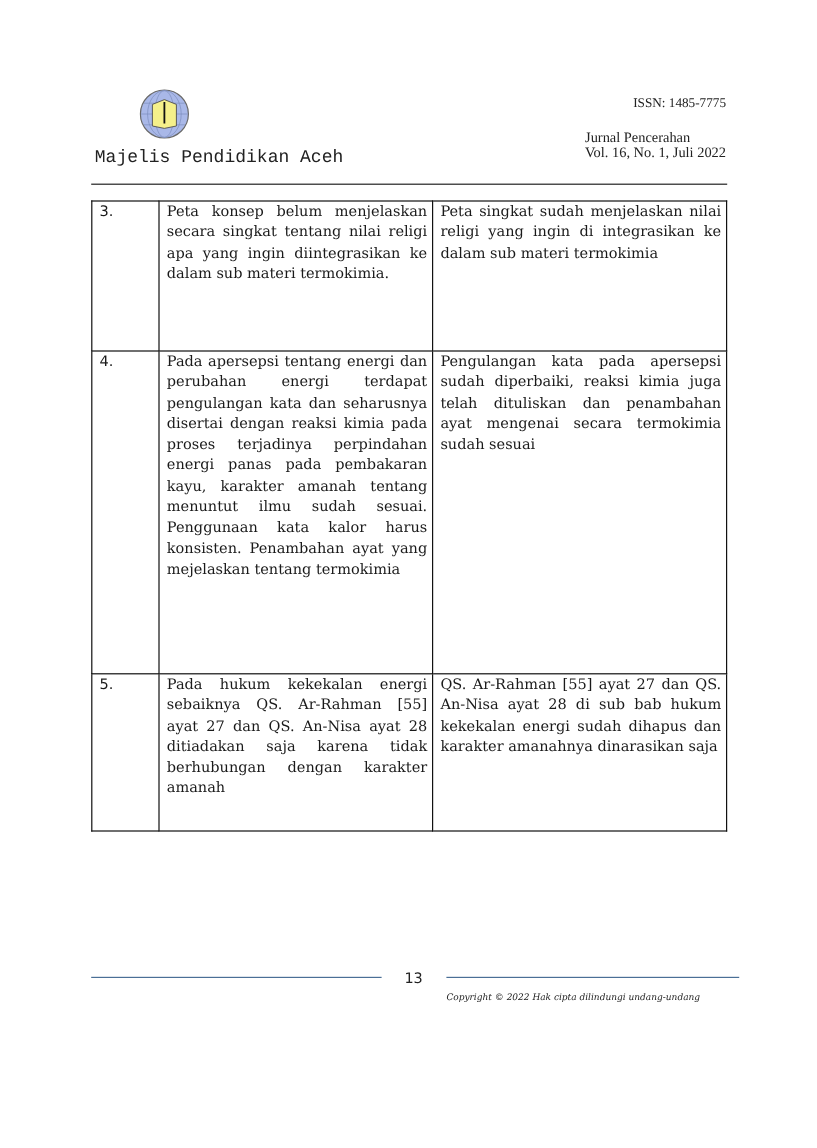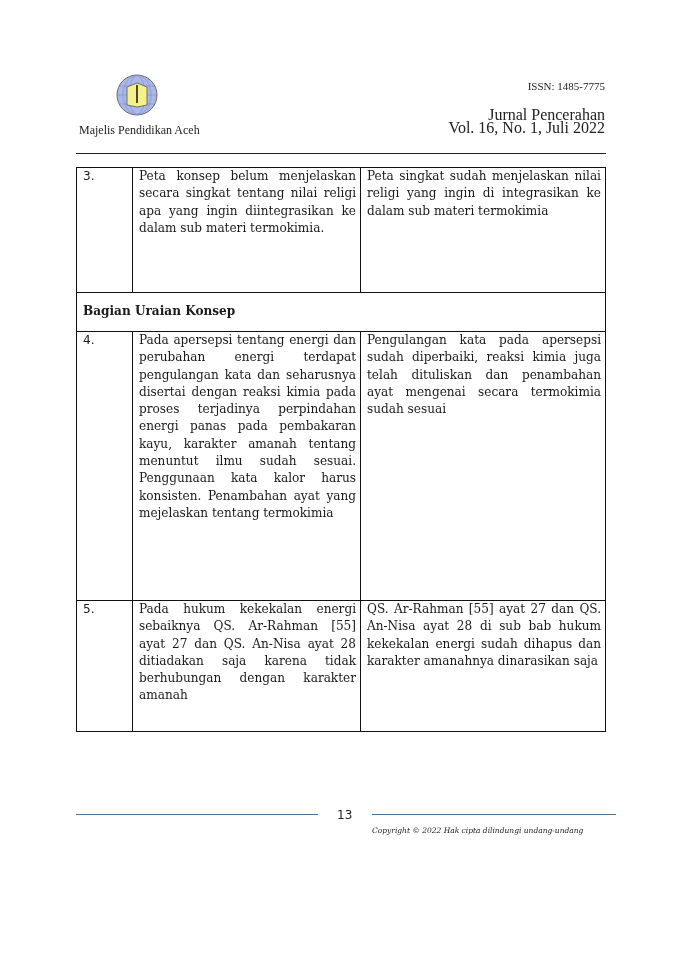--- a/index.html
+++ b/index.html
@@ -1,20 +1,20 @@
 <!DOCTYPE html>
 <html><head>
 <meta charset="utf-8">
 <style>
   html, body { margin: 0; padding: 0; background: #ffffff; }
   body { width: 681px; height: 957px; position: relative; overflow: hidden; font-family: "DejaVu Serif", serif; color: #1a1a1a; }
   .logo { position: absolute; left: 116px; top: 74px; width: 42px; height: 42px; }
-  .org-name { position: absolute; left: 79px; top: 123px; font-family: Liberation Serif, serif; font-size: 12px; color: #222; }
+  .org-name { position: absolute; left: 79px; top: 123px; font-family: Liberation Mono, monospace; font-size: 15px; color: #222; }
   .issn { position: absolute; right: 76px; top: 80px; font-family: "Liberation Serif", serif; font-size: 11px; color: #222; text-align: right; }
-  .journal { position: absolute; right: 76px; top: 108px; font-family: "Liberation Serif", serif; font-size: 16px; line-height: 13px; color: #222; text-align: right; }
+  .journal { position: absolute; right: 76px; top: 108px; font-family: "Liberation Serif", serif; font-size: 12px; line-height: 13px; color: #222; text-align: left; }
   .header-rule { position: absolute; left: 76px; top: 153px; width: 530px; height: 0; border-top: 1px solid #222; }
 
   table.review { position: absolute; left: 76px; top: 167px; width: 529px; border-collapse: collapse; table-layout: fixed; }
   table.review td { border: 1px solid #111; vertical-align: top; font-size: 12.1px; line-height: 17.3px; padding: 0 4px 0 6px; }
   td.num { width: 45px; padding-left: 6px; font-family: "DejaVu Sans", sans-serif; font-size: 11.5px; }
   td.txt { text-align: justify; }
   col.c1 { width: 56px; }
   col.c2 { width: 228px; }
   col.c3 { width: 245px; }
   tr.r3 td { height: 124px; }
@@ -57,23 +57,20 @@
       <col class="c1">
       <col class="c2">
       <col class="c3">
     </colgroup>
   <tbody>
       <tr class="r3">
     <td class="num">3.</td>
     <td class="txt">Peta konsep belum menjelaskan secara singkat tentang nilai religi apa yang ingin diintegrasikan ke dalam sub materi termokimia.</td>
     <td class="txt">Peta singkat sudah menjelaskan nilai religi yang ingin di integrasikan ke dalam sub materi termokimia</td>
   </tr>
-  <tr class="sec">
-    <td colspan="3">Bagian Uraian Konsep</td>
-  </tr>
   <tr class="r4">
     <td class="num">4.</td>
     <td class="txt">Pada apersepsi tentang energi dan perubahan energi terdapat pengulangan kata dan seharusnya disertai dengan reaksi kimia pada proses terjadinya perpindahan energi panas pada pembakaran kayu, karakter amanah tentang menuntut ilmu sudah sesuai. Penggunaan kata kalor harus konsisten. Penambahan ayat yang mejelaskan tentang termokimia</td>
     <td class="txt">Pengulangan kata pada apersepsi sudah diperbaiki, reaksi kimia juga telah dituliskan dan penambahan ayat mengenai secara termokimia sudah sesuai</td>
   </tr>
   <tr class="r5">
     <td class="num">5.</td>
     <td class="txt">Pada hukum kekekalan energi sebaiknya QS. Ar-Rahman [55] ayat 27 dan QS. An-Nisa ayat 28 ditiadakan saja karena tidak berhubungan dengan karakter amanah</td>
     <td class="txt">QS. Ar-Rahman [55] ayat 27 dan QS. An-Nisa ayat 28 di sub bab hukum kekekalan energi sudah dihapus dan karakter amanahnya dinarasikan saja</td>
   </tr>

